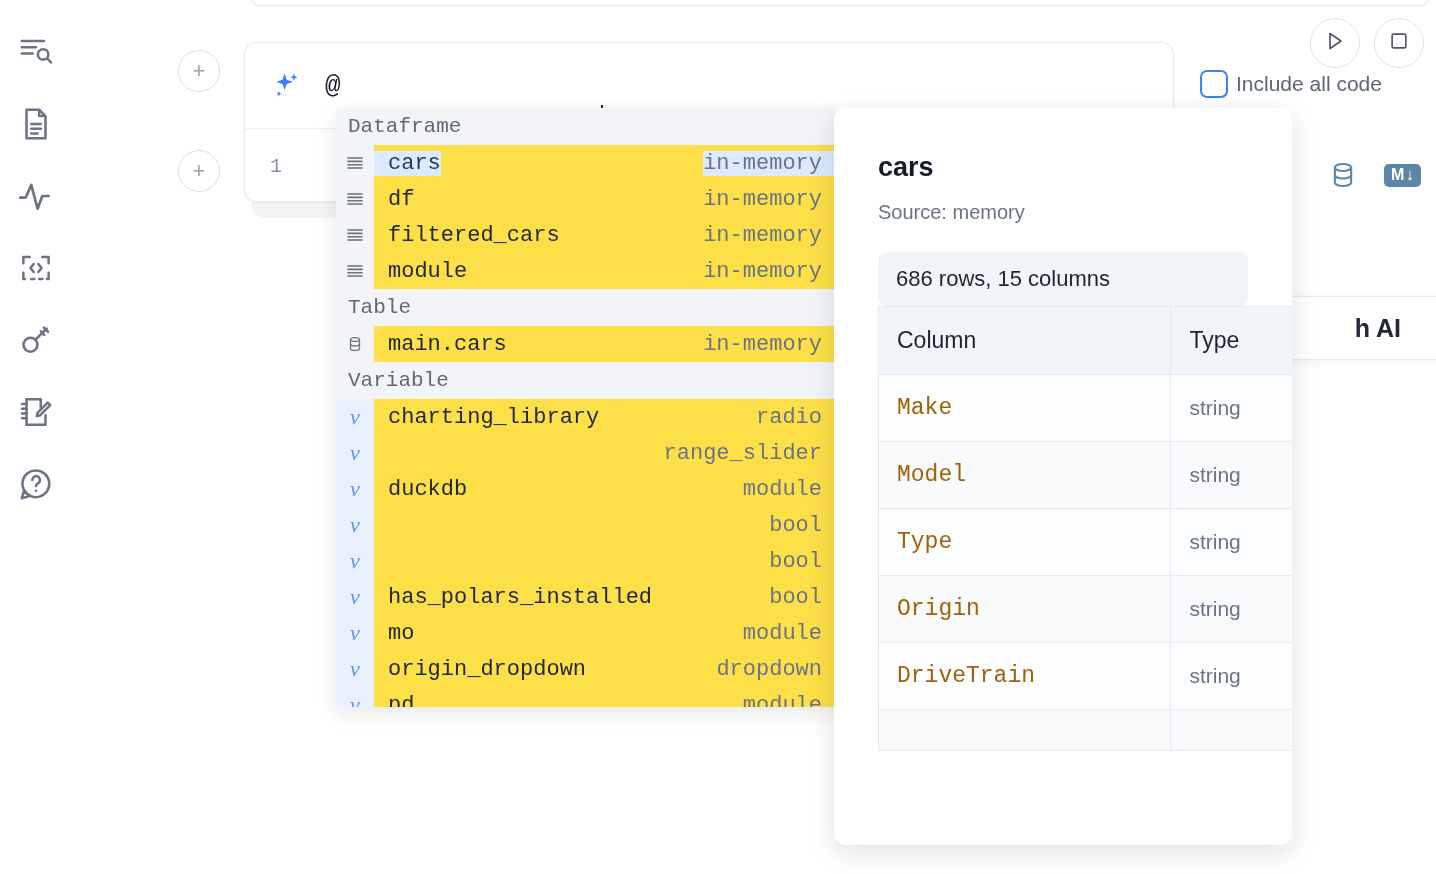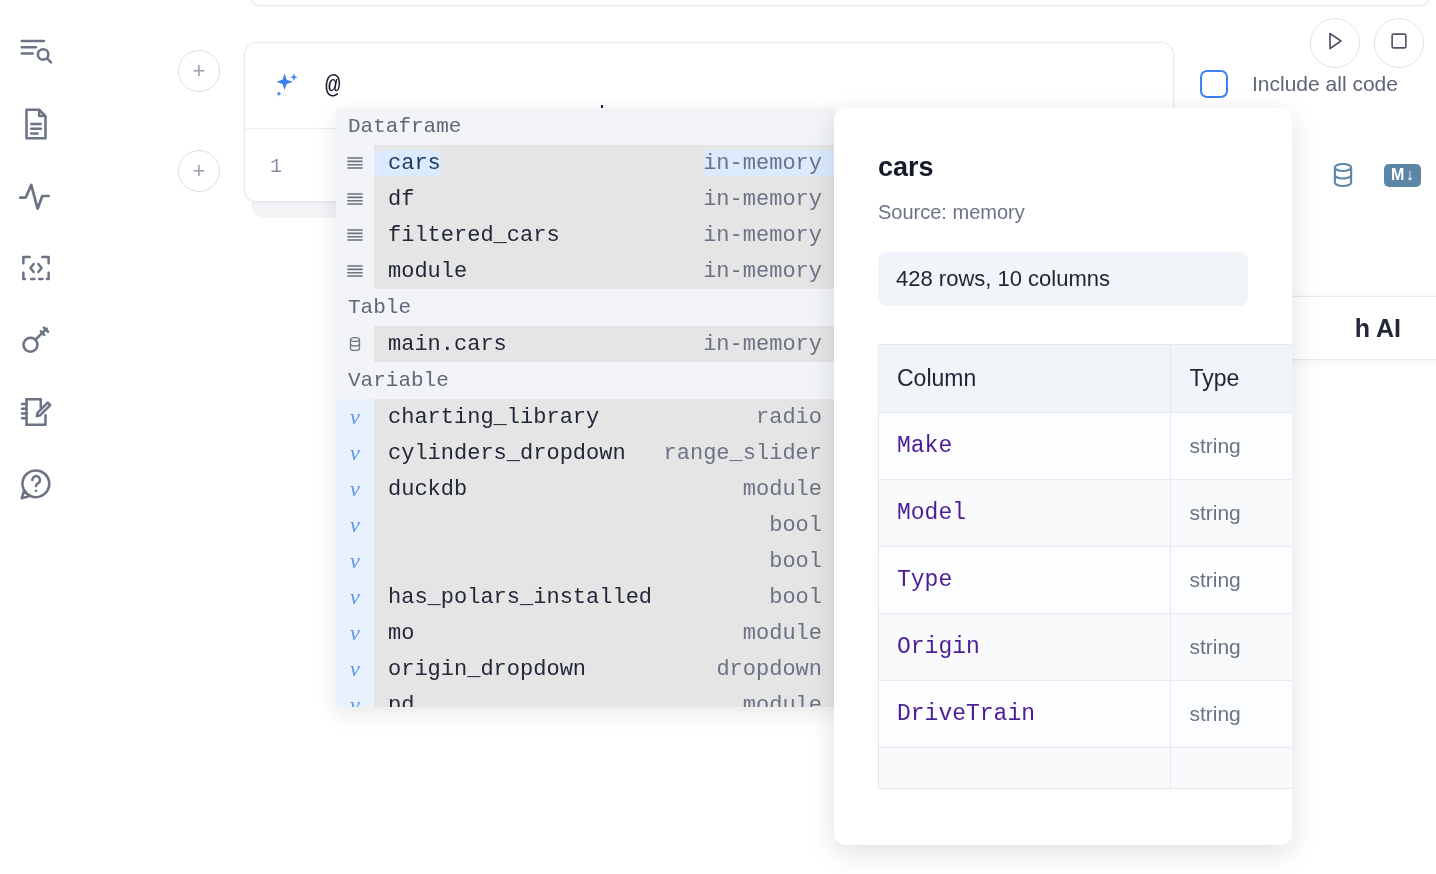--- a/index.html
+++ b/index.html
@@ -79,21 +79,21 @@
   
   .run-ctrls { position: absolute; left: 1150px; top: 18px; display: flex; gap: 14px; }
   .circ-btn {
     width: 50px; height: 50px; border-radius: 50%;
     border: 1px solid #e3e5ea; background: #fff;
     display: flex; align-items: center; justify-content: center;
     color: #51566a;
   }
   .include-row {
     position: absolute; left: 1040px; top: 70px;
-    display: flex; align-items: center; gap: 24px;
+    display: flex; align-items: center; gap: 8px;
   }
   .chk {
     width: 28px; height: 28px; border-radius: 7px;
     border: 2px solid #3b82f6; background: #fff;
   }
   .include-lbl { font-size: 21px; color: #5d6577; white-space: nowrap; }
 
   .cell-tools {
     position: absolute; left: 1168px; top: 160px;
     display: flex; align-items: center; gap: 26px;
@@ -112,21 +112,21 @@
     box-shadow: 0 2px 8px rgba(16,24,40,.06);
     display: flex; align-items: center; justify-content: flex-end;
     padding-right: 60px;
     font-size: 25px; font-weight: bold; color: #222838;
     overflow: hidden;
   }
 
   
   .ac {
     position: absolute; left: 336px; top: 108px; width: 500px; height: 599px;
-    background: #e5e5e5;
+    background: #fde047;
     box-shadow: 0 6px 20px rgba(16,24,40,.10);
     overflow: hidden; z-index: 30;
     font-family: "Liberation Mono", monospace;
   }
   .ac-group {
     background: #f2f4f7; color: #606878;
     font-size: 21px; padding: 7px 0 7px 12px;
   }
   .ac-item {
     display: flex; align-items: center; height: 36px;
@@ -154,28 +154,28 @@
     background: #fff; border-radius: 12px;
     box-shadow: 0 8px 28px rgba(16,24,40,.13);
     z-index: 40; overflow: hidden; padding: 44px;
   }
   .d-title { font-size: 27px; font-weight: bold; color: #131a2a; }
   .d-source { margin-top: 18px; font-size: 20px; color: #6b7385; }
   .d-stats {
     margin-top: 28px; background: #f1f4f9; border-radius: 8px;
     padding: 14px 18px; font-size: 22px; color: #1d2433;
   }
-  .d-table { margin-top: 38px; width: 441px; border-collapse: collapse; }
+  .d-table { width: 441px; border-collapse: collapse; }
   .d-table th, .d-table td {
     border: 1px solid #e6e9ef; text-align: left;
     padding: 20px 18px; font-weight: normal;
   }
   .d-table th { background: #f1f4f9; font-size: 23px; color: #1d2433; }
   .d-table td.col {
-    font-family: "Liberation Mono", monospace; font-size: 23px; color: #4c1d95;
+    font-family: "Liberation Mono", monospace; font-size: 23px; color: #a16207;
     background: #fcfdfe;
   }
   .d-table td.typ { font-size: 21px; color: #6b7385; background: #fcfdfe; }
   .d-table tr:nth-child(even) td { background: #f8fafc; }
 </style>
 </head>
 <body>
 
 <div id="root">
 
@@ -385,21 +385,20 @@
       <div class="ac-item">
         <div class="ac-ic var">v</div>
         <div class="ac-body">
           <span class="ac-label">charting_library</span>
           <span class="ac-meta">radio</span>
         </div>
       </div>
       <div class="ac-item">
         <div class="ac-ic var">v</div>
         <div class="ac-body">
-          <span class="ac-label">cylinders_dropdown</span>
           <span class="ac-meta">range_slider</span>
         </div>
       </div>
       <div class="ac-item">
         <div class="ac-ic var">v</div>
         <div class="ac-body">
           <span class="ac-label">duckdb</span>
           <span class="ac-meta">module</span>
         </div>
       </div>
@@ -441,21 +440,21 @@
         <div class="ac-body">
           <span class="ac-label">pd</span>
           <span class="ac-meta">module</span>
         </div>
       </div>
     </div>
 
   <div class="detail">
     <div class="d-title">cars</div>
     <div class="d-source">Source: memory</div>
-    <div class="d-stats">428 rows, 10 columns</div>
+    <div class="d-stats">686 rows, 15 columns</div>
     <table class="d-table">
       <thead>
           <tr id="d-head">
             <th>Column</th>
             <th>Type</th>
           </tr>
         </thead>
       <tbody id="d-body">
           <tr>
             <td class="col">Make</td>

